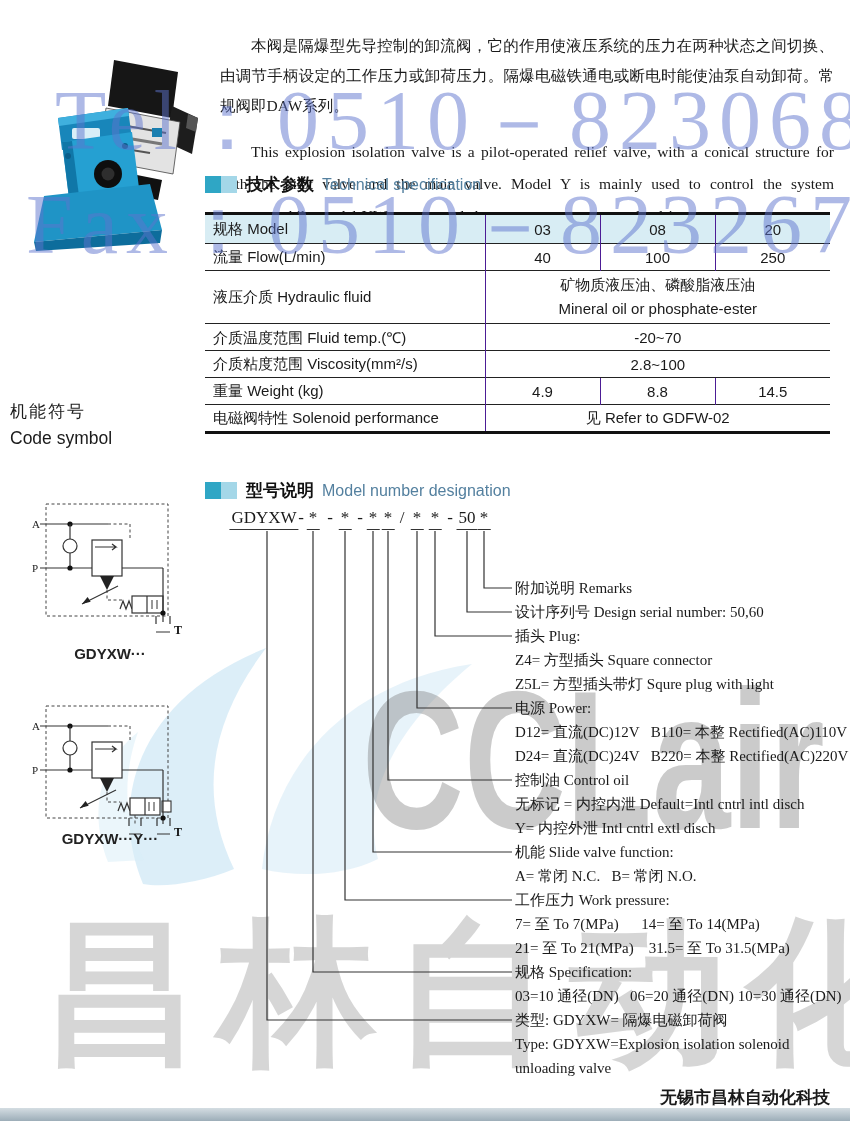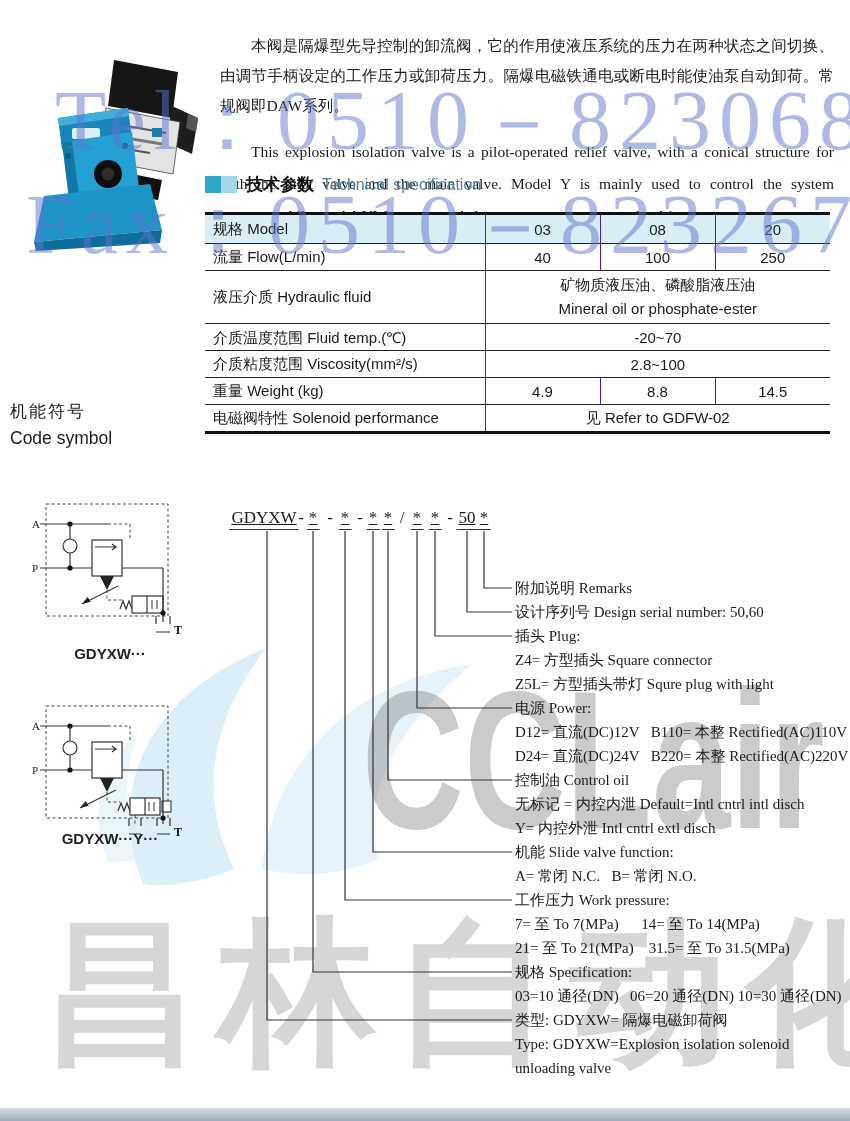--- a/index.html
+++ b/index.html
@@ -54,21 +54,21 @@
   .diag { position:absolute; z-index:2; }
   .diag1 { left:30px; top:496px; }
   .diag2 { left:30px; top:698px; }
   .dlabel { position:absolute; width:160px; text-align:center; font-family:"Liberation Sans",sans-serif;
             font-weight:bold; font-size:15px; color:#222; z-index:2; }
   .dlabel1 { left:30px; top:645px; }
   .dlabel2 { left:30px; top:830px; }
   
   .tok { position:absolute; top:508px; transform:translateX(-50%); font-size:17px; height:21px;
          line-height:20px; z-index:2; padding:0 2px; white-space:nowrap; }
-  .tok.u { border-bottom:1.5px solid #333;text-decoration:underline; }
+  .tok.u { border-bottom:1.5px solid #333; }
   .tree { position:absolute; left:0; top:0; z-index:2; pointer-events:none; }
   .dlist { position:absolute; left:515px; top:576px; width:340px; z-index:2; }
   .dline { height:24px; line-height:24px; font-size:15px; white-space:pre; }
   
   .footer-co { position:absolute; right:20px; top:1086px; font-family:"Liberation Sans",sans-serif;
                font-weight:bold; font-size:17px; z-index:2; }
   .footer-bar { position:absolute; left:0; bottom:0; width:850px; height:13px;
                 background:linear-gradient(#d4dde2,#9cadb8); z-index:2; }
   svg .ln { stroke:#333; stroke-width:1.2; fill:none; }
   svg .dsh { stroke:#444; stroke-width:1; fill:none; stroke-dasharray:3,2.5; }
@@ -228,20 +228,26 @@
     <rect x="132" y="103" width="9" height="11" fill="#fff" stroke="#333" stroke-width="1.1"></rect>
     <line x1="133" y1="72" x2="133" y2="126" class="ln"></line>
     <circle cx="133" cy="120" r="2.6" fill="#111"></circle>
     <path d="M105,117 V126" class="dsh"></path>
     <path d="M99,126 v8 m12,-8 v8 m-12,8 h12" class="ln" transform="translate(0,-6)"></path>
     <path d="M127,126 v8 m13,-8 v8 m-13,8 h13" class="ln" transform="translate(0,-6)"></path>
     <text x="144" y="138" font-size="12" font-weight="bold" fill="#111">T</text>
   </svg>
   <div class="dlabel dlabel2">GDYXW···Y···</div>
 
+  <div class="sec sec-model">
+    <span class="sq sq1"></span>
+    <span class="sq sq2"></span>
+    <span class="zh">型号说明</span>
+    <span class="en">Model number designation</span>
+  </div>
 
   <span class="tok u" style="left:264px">GDYXW</span>
   <span class="tok" style="left:301px">-</span>
   <span class="tok u" style="left:313px">*</span>
   <span class="tok" style="left:330px">-</span>
   <span class="tok u" style="left:345px">*</span>
   <span class="tok" style="left:360px">-</span>
   <span class="tok u" style="left:373px">*</span>
   <span class="tok u" style="left:388px">*</span>
   <span class="tok" style="left:402px">/</span>
@@ -283,15 +289,16 @@
     <div class="dline">规格 Specification:</div>
     <div class="dline">03=10 通径(DN)   06=20 通径(DN) 10=30 通径(DN)</div>
     <div class="dline">类型: GDYXW= 隔爆电磁卸荷阀</div>
     <div class="dline">Type: GDYXW=Explosion isolation solenoid</div>
     <div class="dline">unloading valve</div>
   </div>
 
   <div class="wm wm-tel">Tel：0510－82306871</div>
   <div class="wm wm-fax">Fax：0510－82326771</div>
 
+  <div class="footer-co">无锡市昌林自动化科技</div>
   <div class="footer-bar"></div>
 
 </div>
 
 </body></html>

